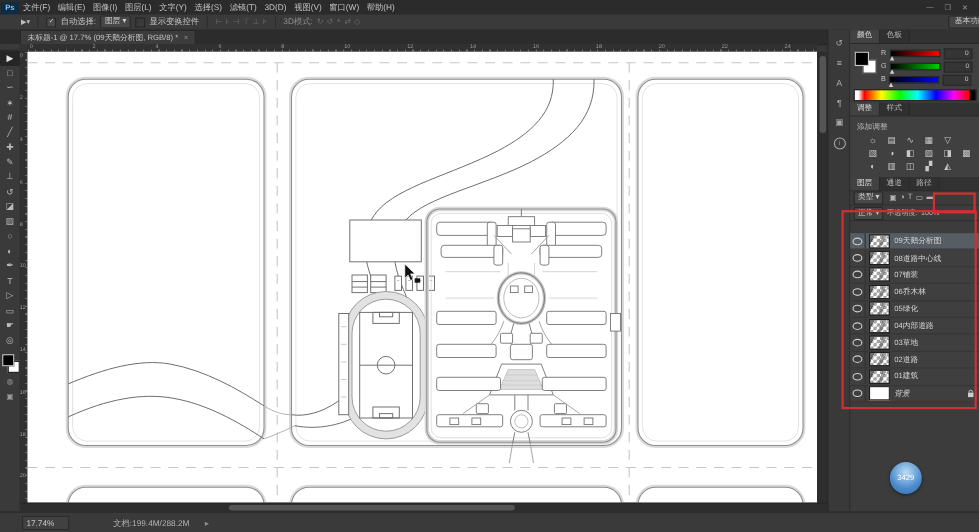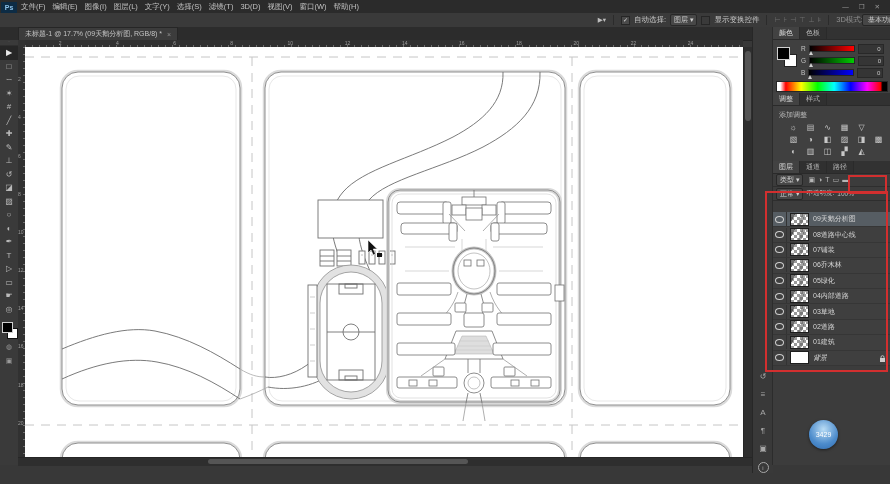--- a/index.html
+++ b/index.html
@@ -1,18 +1,18 @@
 <!DOCTYPE html>
 <html><head>
 <meta charset="utf-8">
 <style>
   html,body{margin:0;padding:0;background:#222;}
   .screen{position:relative;width:890px;height:484px;overflow:hidden;background:#383838;
     font-family:"Liberation Sans",sans-serif;color:#c6c6c6;-webkit-font-smoothing:antialiased;}
-  .abs{position:absolute;justify-content:flex-end;}
+  .abs{position:absolute;}
   
   .titlebar{left:0;top:0;width:890px;height:13px;background:#2b2b2b;border-bottom:1px solid #1f1f1f;
     display:flex;align-items:center;font-size:7.5px;}
   .pslogo{width:16px;height:11px;margin:1px 4px 0 1px;background:#0d2c45;color:#8ec3ea;
     font-size:7px;font-weight:bold;display:flex;align-items:center;justify-content:center;}
   .menus{display:flex;gap:7px;color:#c2c2c2;}
   .menus span{cursor:default;}
   .winbtns{margin-left:auto;display:flex;gap:10px;padding-right:10px;color:#9a9a9a;font-size:6.5px;}
   
   .optionsbar{left:0;top:13px;width:890px;height:14px;background:#3a3a3a;border-bottom:1px solid #282828;
@@ -557,14 +557,19 @@
     </div>
   </div>
 
   <div class="abs redsmall"></div>
   <div class="abs redbig"></div>
 
   <div class="abs badge">
     <span>3429</span>
   </div>
 
+  <div class="abs statusbar">
+    <span class="zoomfield">17.74%</span>
+    <span class="docinfo">文档:199.4M/288.2M</span>
+    <span class="statarrow">▸</span>
+  </div>
 
 </div>
 
 </body></html>

